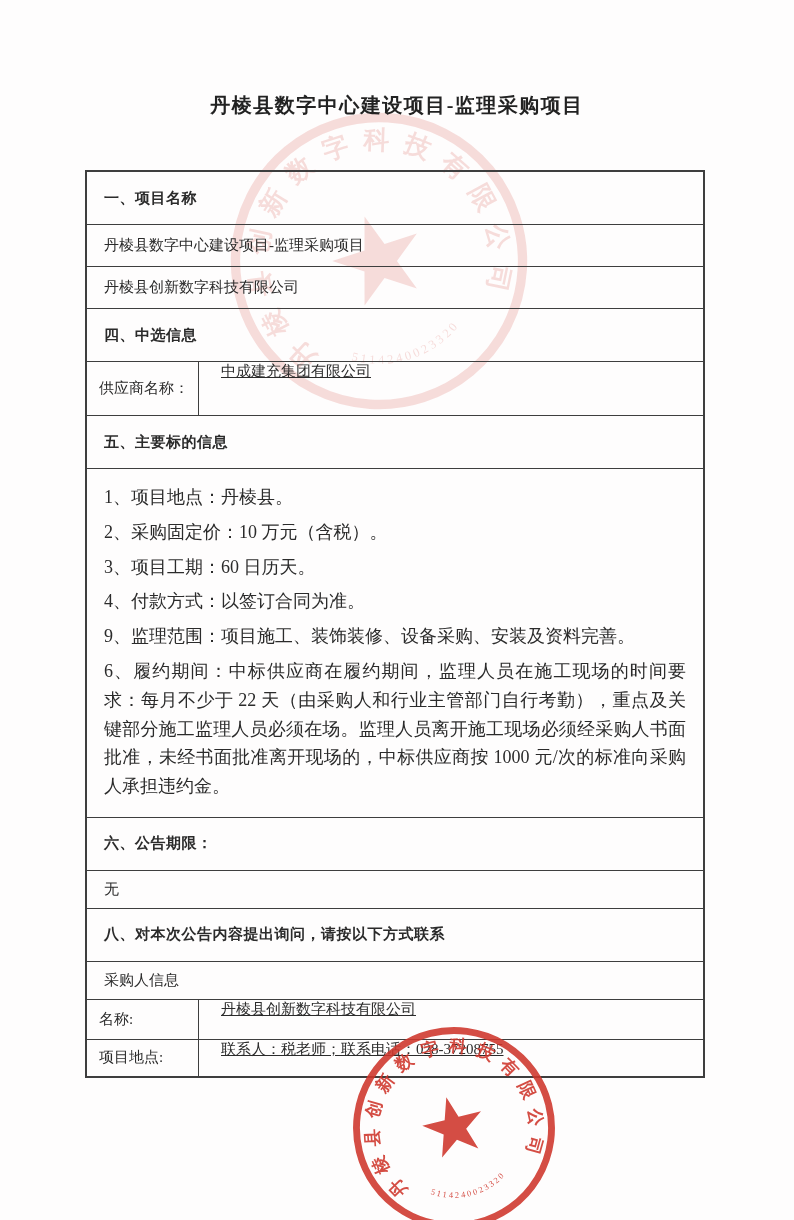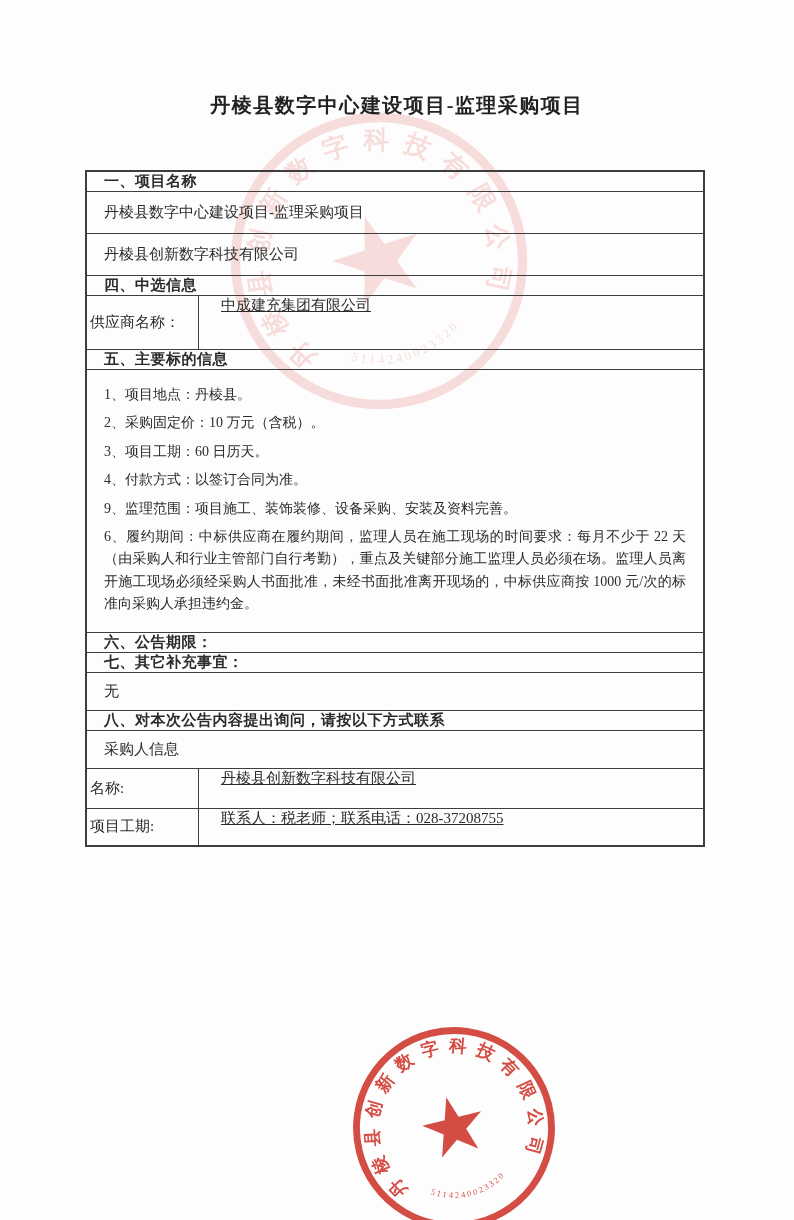--- a/index.html
+++ b/index.html
@@ -41,50 +41,50 @@
     border-bottom: 1px solid #3e3e3e;
     display: flex;
     align-items: center;
     box-sizing: border-box;
     font-size: 15px;
   }
   .row:last-child { border-bottom: none; }
   .row.header {
     font-weight: bold;
     padding: 2px 17px;
-    height: 20px;
+    height: 53px;
     letter-spacing: 0.5px;
   }
   .row.content { padding: 0 17px; height: 42px; }
   .h56 { height: 56px !important; }
   .h54 { height: 54px !important; }
   .h46 { height: 46px !important; }
   .h40 { height: 40px !important; }
   .h38 { height: 38px !important; }
   .h36v { height: 36px !important; }
   .row.twocol { padding: 0; align-items: stretch; }
   .twocol .cell-label {
     width: 112px;
     display: flex; align-items: center;
-    padding-left: 3px;
+    padding-left: 12px;
     border-right: 1px solid #3e3e3e;
     box-sizing: border-box;
     flex-shrink: 0;
   }
   .twocol .cell-value {
     flex: 1;
     display: flex; align-items: flex-start;
     padding-left: 22px;
     text-decoration: underline;
   }
   .row.bigcell {
     display: block;
     height: auto;
     padding: 8px 17px 10px 17px;
-    font-size: 14px;
+    font-size: 18px;
   }
   .bigcell p {
     margin: 6px 0;
     line-height: 1.6;
     text-align: justify;
   }
   .seal {
     position: absolute;
     pointer-events: none;
   }
@@ -162,44 +162,41 @@
       <p>3、项目工期：60 日历天。</p>
       <p>4、付款方式：以签订合同为准。</p>
       <p>9、监理范围：项目施工、装饰装修、设备采购、安装及资料完善。</p>
       <p>6、履约期间：中标供应商在履约期间，监理人员在施工现场的时间要求：每月不少于 22 天（由采购人和行业主管部门自行考勤），重点及关键部分施工监理人员必须在场。监理人员离开施工现场必须经采购人书面批准，未经书面批准离开现场的，中标供应商按 1000 元/次的标准向采购人承担违约金。</p>
     </div>
 
     <div class="row header">
       <span>六、公告期限：</span>
     </div>
 
-    <div class="row header">
-      <span>七、其它补充事宜：</span>
-    </div>
     <div class="row content h38">
       <span>无</span>
     </div>
 
     <div class="row header">
       <span>八、对本次公告内容提出询问，请按以下方式联系</span>
     </div>
     <div class="row content h38">
       <span>采购人信息</span>
     </div>
     <div class="row twocol h40">
       <div class="cell-label">
         <span>名称:</span>
       </div>
       <div class="cell-value">
         <span>丹棱县创新数字科技有限公司</span>
       </div>
     </div>
     <div class="row twocol h36v">
       <div class="cell-label">
-        <span>项目工期:</span>
+        <span>项目地点:</span>
       </div>
       <div class="cell-value">
         <span>联系人：税老师；联系电话：028-37208755</span>
       </div>
     </div>
 
   </div>
 
   <svg class="seal seal-bottom" viewBox="-100 -100 200 200" xmlns="http://www.w3.org/2000/svg">
     <defs>

